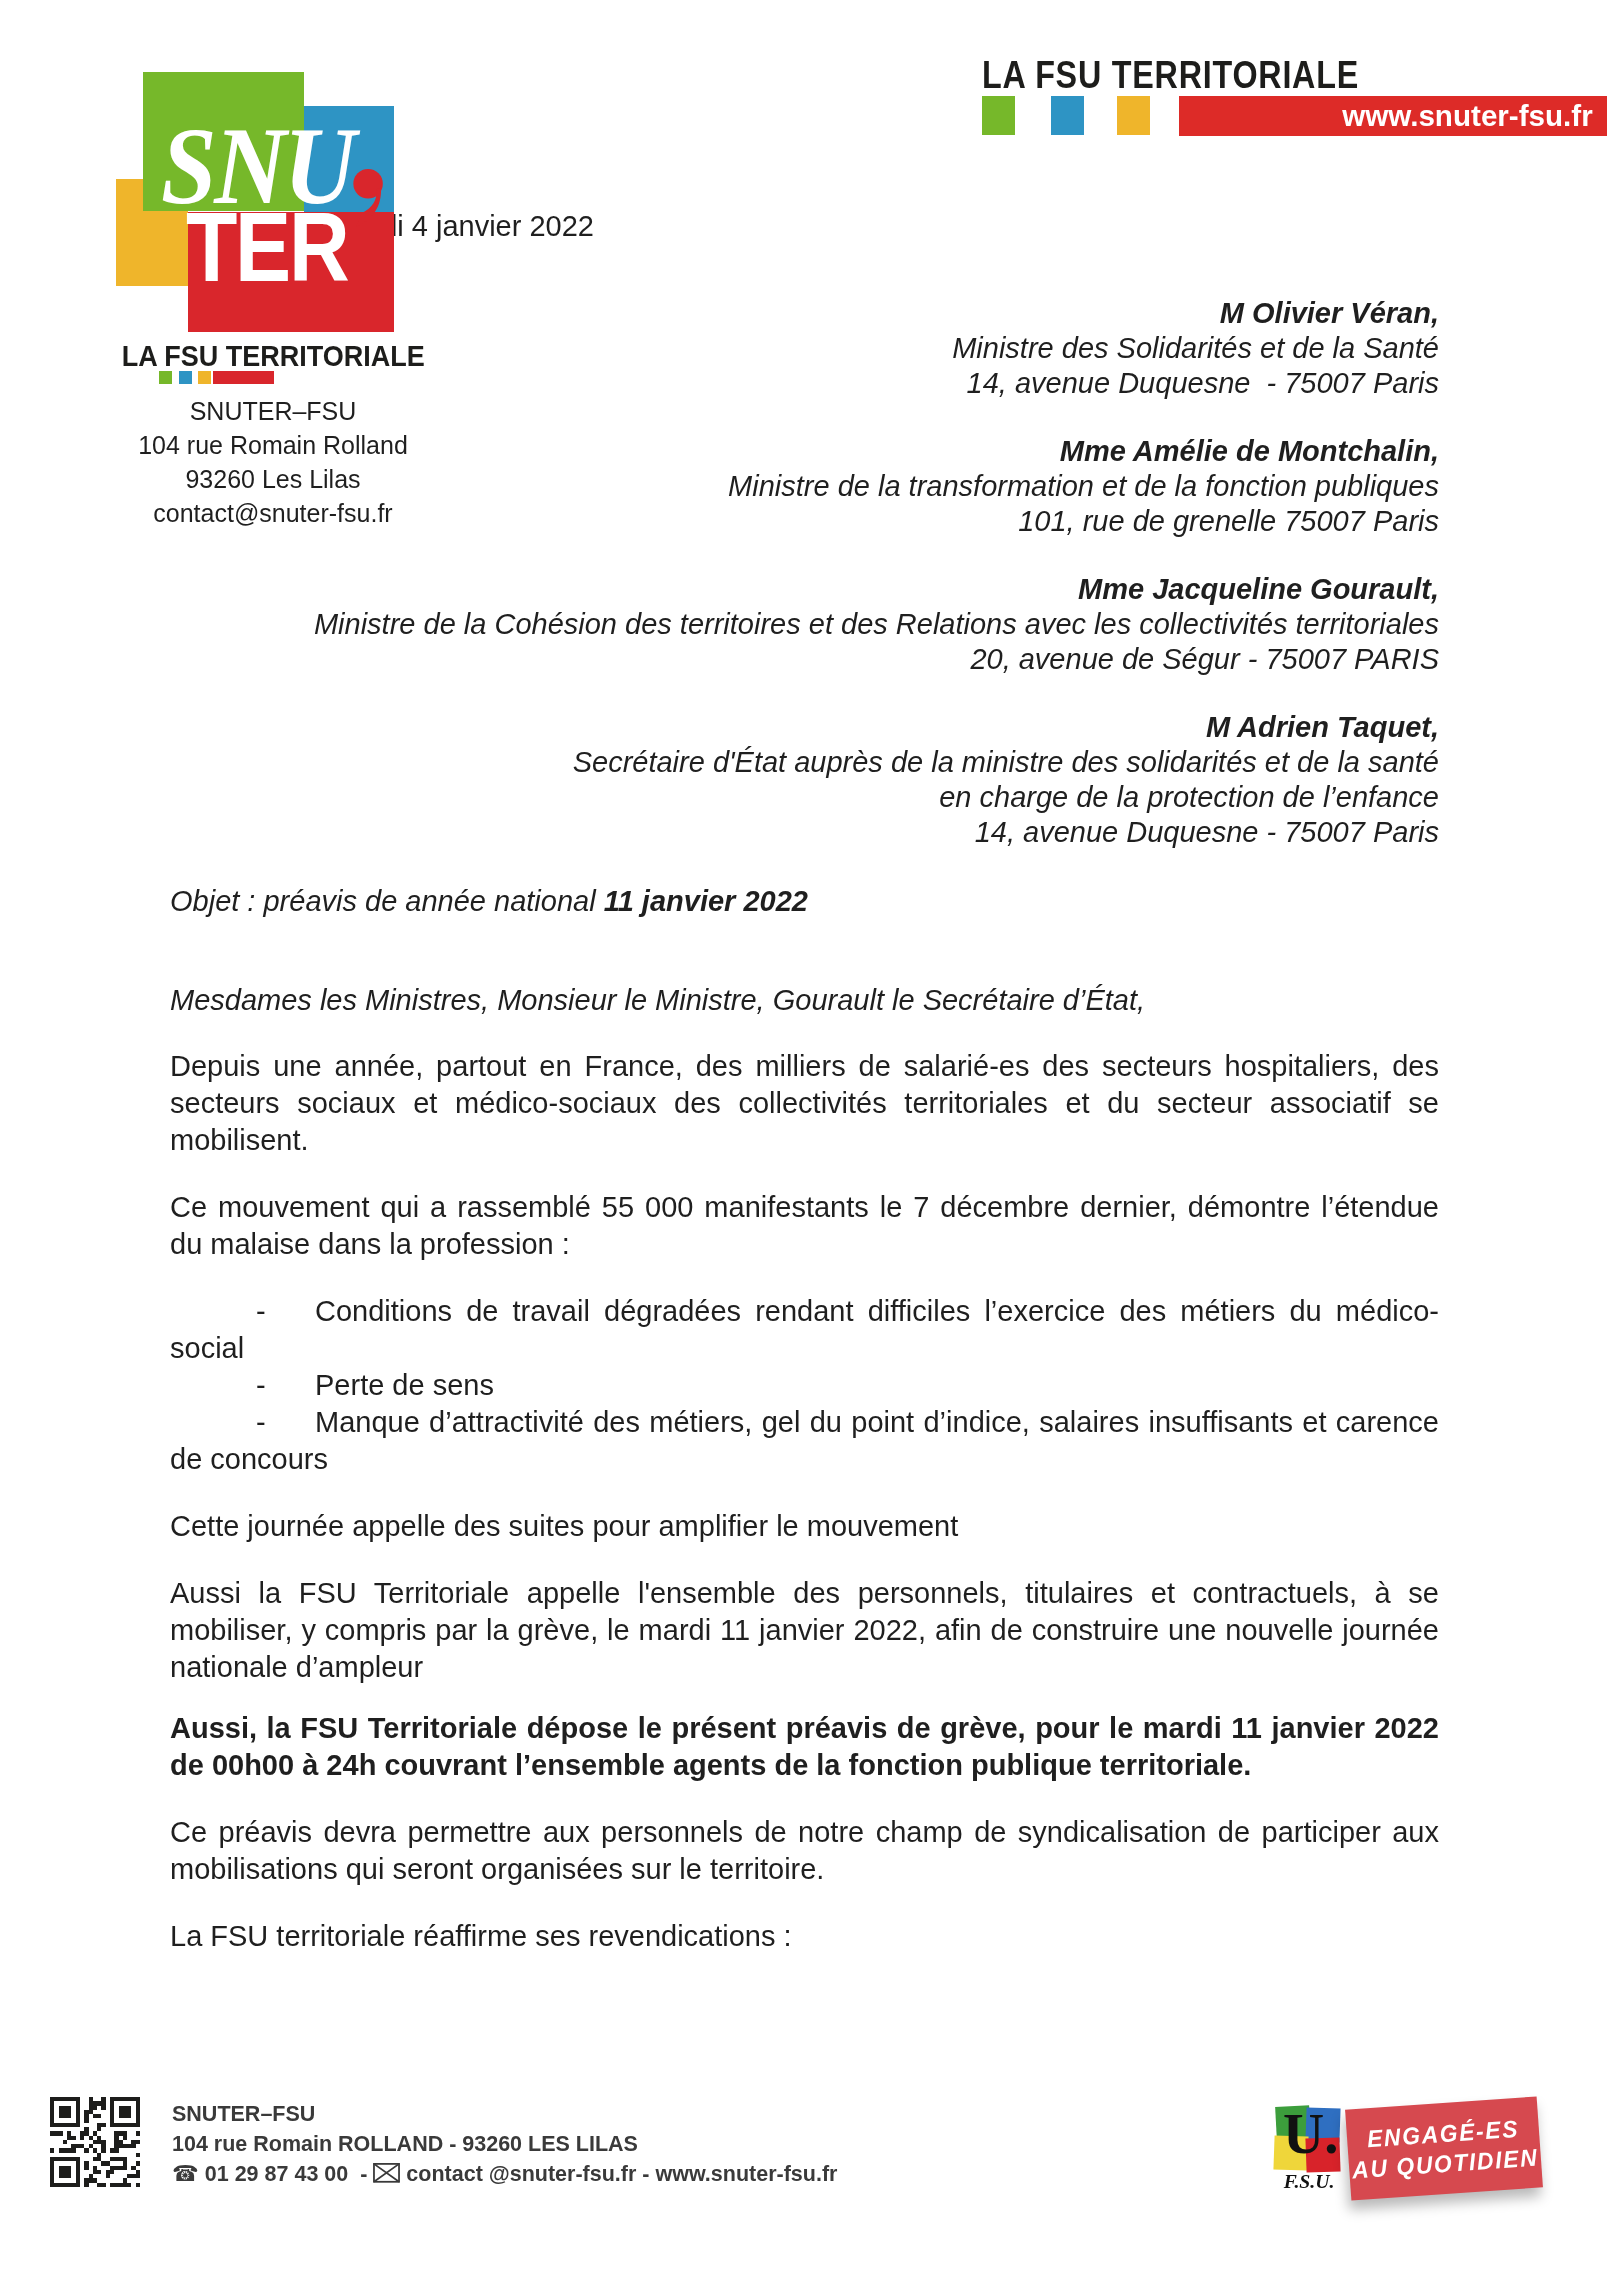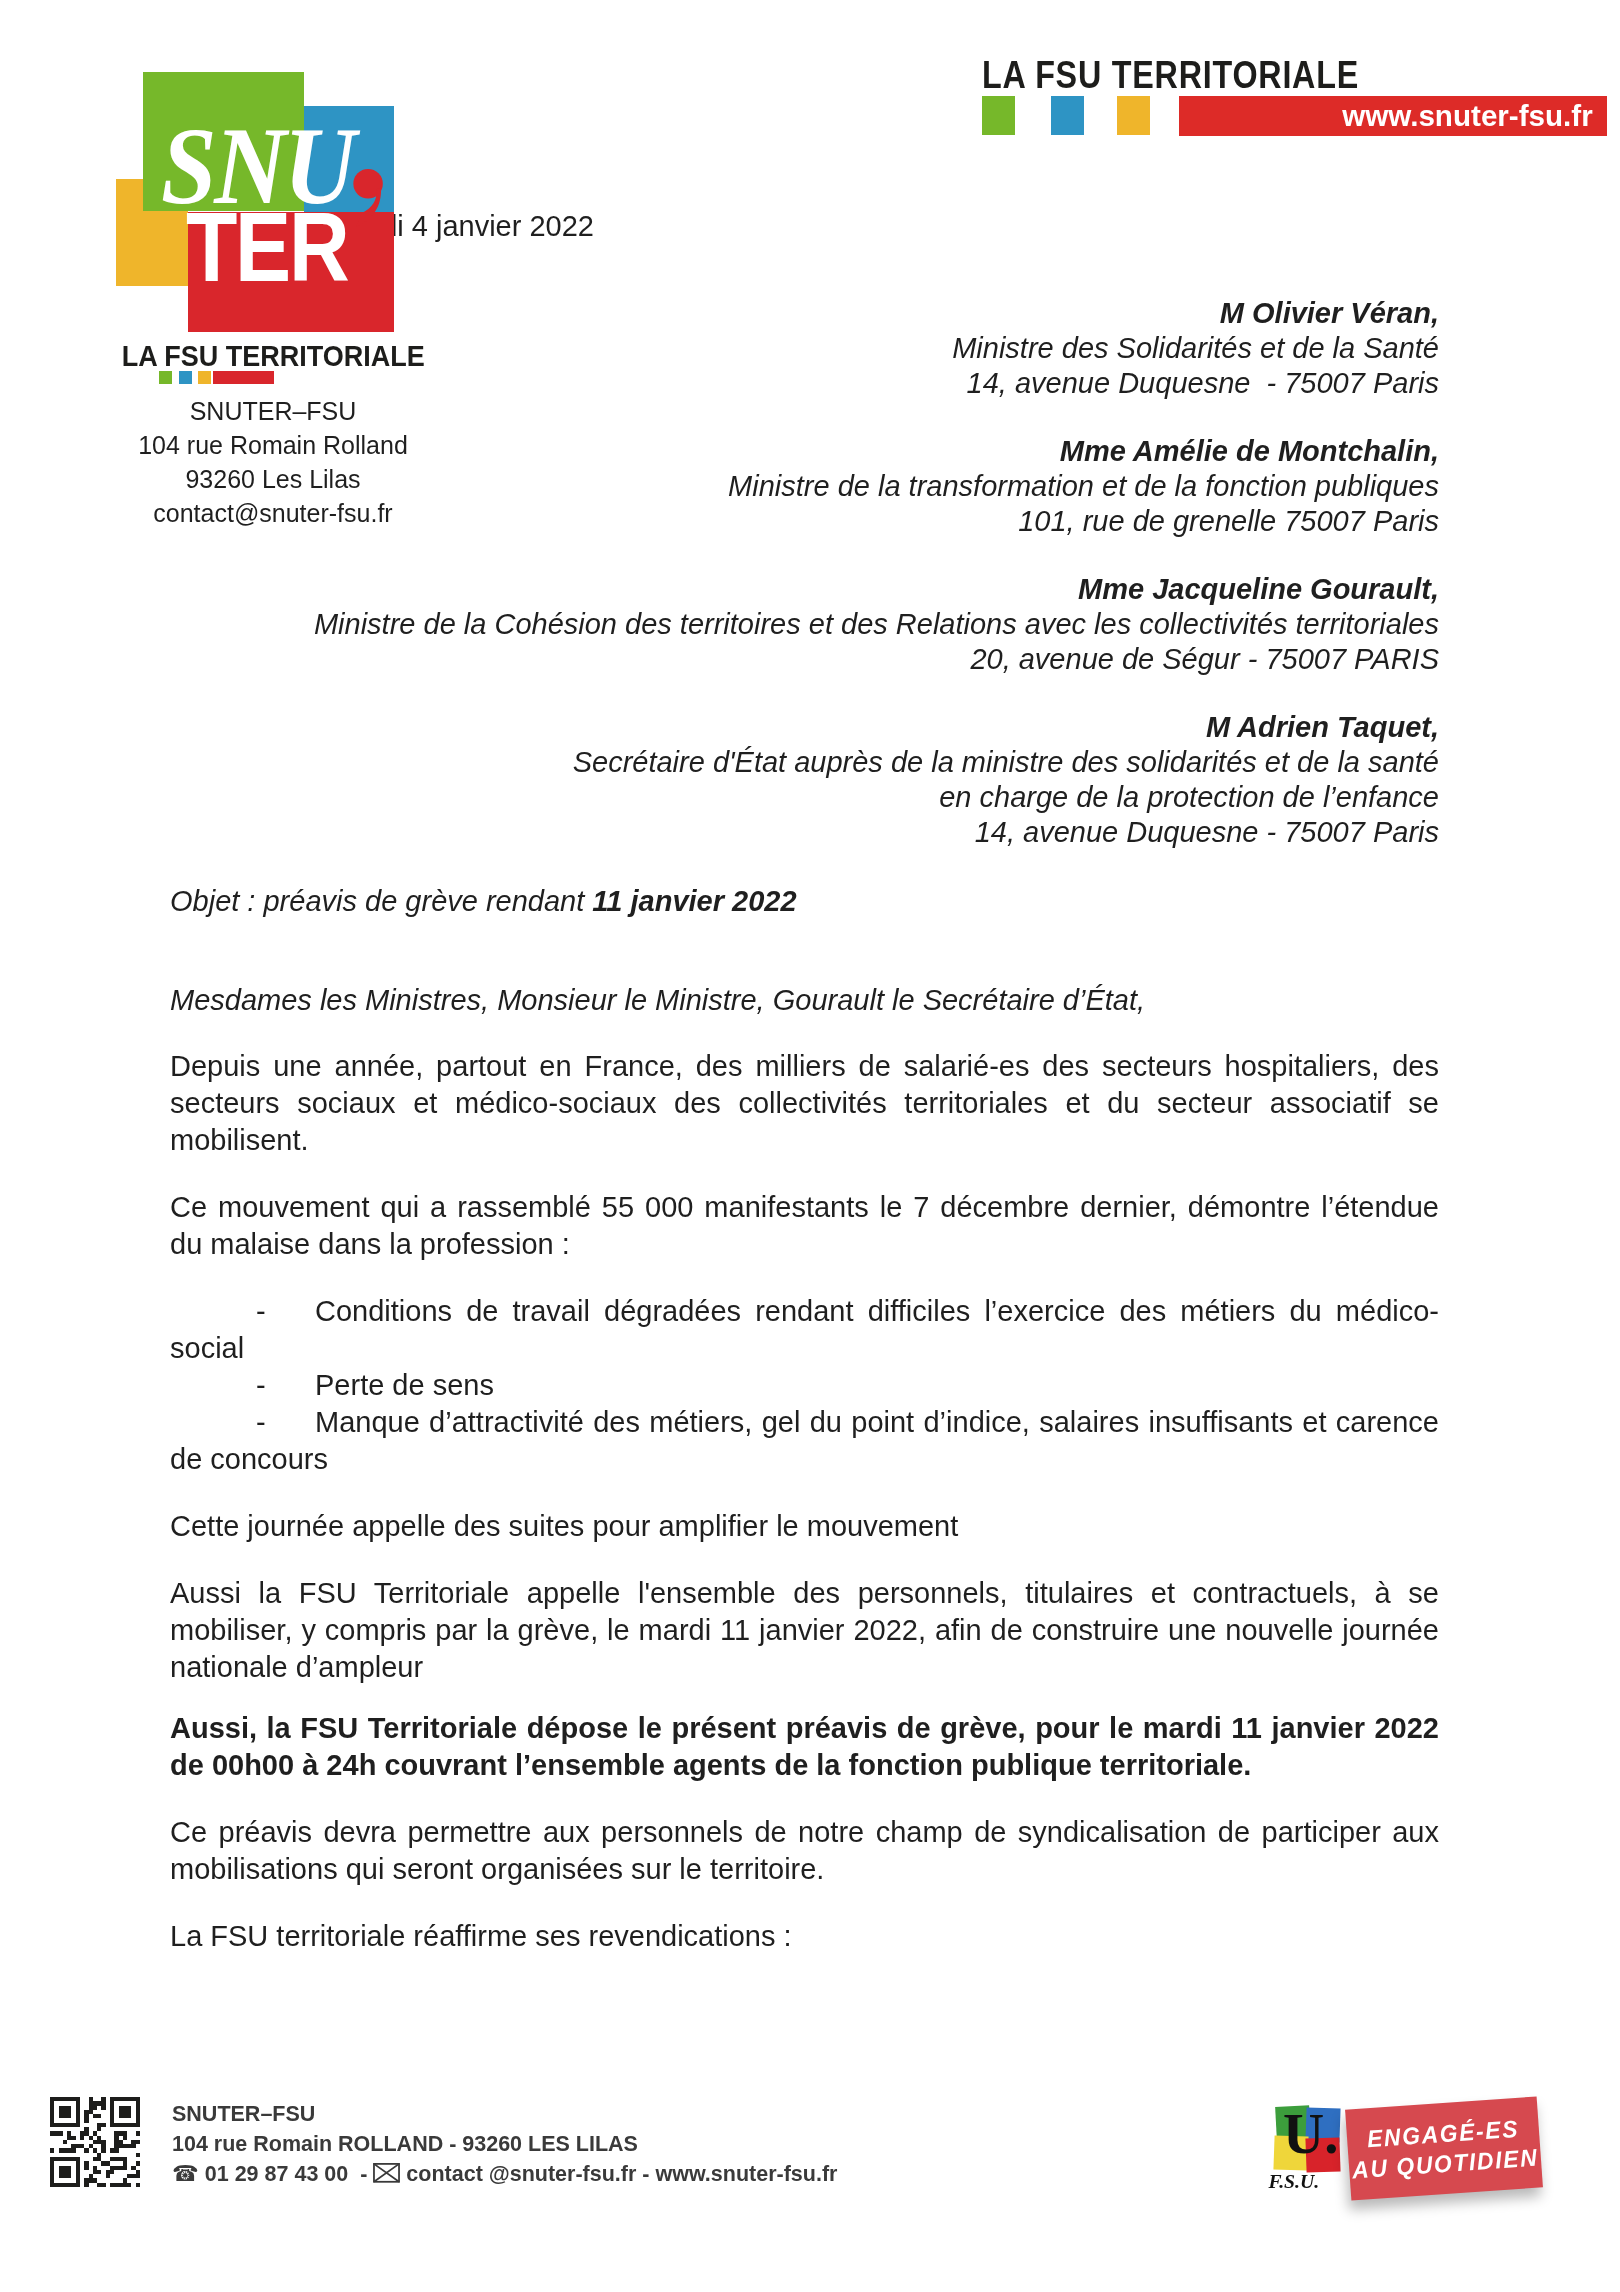--- a/index.html
+++ b/index.html
@@ -81,21 +81,21 @@
   .fsu-patch{position:absolute;width:34px;height:34px;}
   .fsu-g{left:1.8px;top:0;background:#3C9E3C;transform:rotate(-3deg);}
   .fsu-b{left:32px;top:1.8px;background:#2F6FC1;transform:rotate(2deg);}
   .fsu-y{left:0;top:30px;background:#EFD63A;transform:rotate(2deg);}
   .fsu-r{left:32px;top:32px;background:#D8232A;transform:rotate(-2deg);}
   .fsu-u{
     position:absolute;left:9px;top:-5.4px;width:54px;text-align:center;color:#111;
     font-family:"Liberation Serif",serif;font-weight:700;font-size:57px;line-height:66px;
   }
   .fsu-label{
-    position:absolute;left:-5.4px;top:64px;width:81px;color:#111;
+    position:absolute;left:-5.4px;top:64px;width:81px;text-align:center;color:#111;
     font-family:"Liberation Serif",serif;font-style:italic;font-weight:700;font-size:19.7px;
   }
   .badge{
     position:absolute;left:1348px;top:2103px;width:192px;height:91px;background:#D6494F;
     transform:rotate(-4deg);box-shadow:-2.7px 9px 12.5px rgba(0,0,0,.28);
     display:flex;flex-direction:column;align-items:center;justify-content:center;gap:3.6px;
   }
   .badge span{
     color:#fff;font-weight:700;font-style:italic;font-size:24px;line-height:27px;letter-spacing:1.8px;
     display:inline-block;transform:scaleX(.95);white-space:nowrap;
@@ -172,21 +172,21 @@
     </div>
 
     <div class="recipient">
       <div class="r-name">M Adrien Taquet,</div>
       <div>Secrétaire d'État auprès de la ministre des solidarités et de la santé</div>
       <div>en charge de la protection de l’enfance</div>
       <div>14, avenue Duquesne - 75007 Paris</div>
     </div>
 
     <div class="subject">
-      <span>Objet : préavis de grève rendant </span><span class="subject-bold">11 janvier 2022</span>
+      <span>Objet : préavis de année national </span><span class="subject-bold">11 janvier 2022</span>
     </div>
 
     <div class="salutation">Mesdames les Ministres, Monsieur le Ministre, Gourault le Secrétaire d’État,</div>
 
     <div class="para">Depuis une année, partout en France, des milliers de salarié-es des secteurs hospitaliers, des secteurs sociaux et médico-sociaux des collectivités territoriales et du secteur associatif se mobilisent.</div>
 
     <div class="para">Ce mouvement qui a rassemblé 55&nbsp;000 manifestants le 7 décembre dernier, démontre l’étendue du malaise dans la profession&nbsp;:</div>
 
     <div class="bullets">
       <div class="bullet"><span class="dash">-</span><span>Conditions de travail dégradées rendant difficiles l’exercice des métiers du médico-social</span></div>

